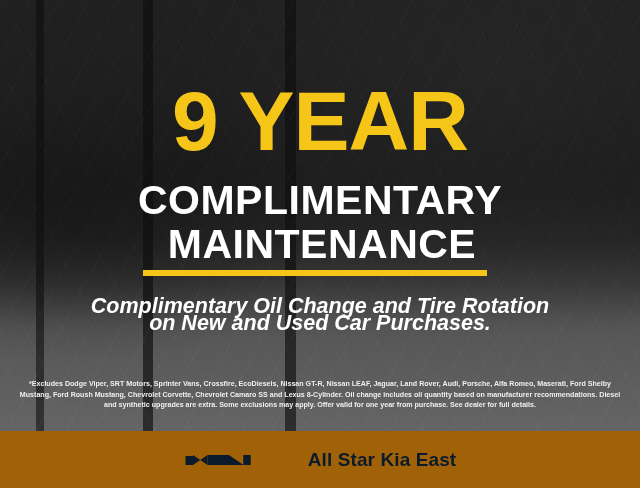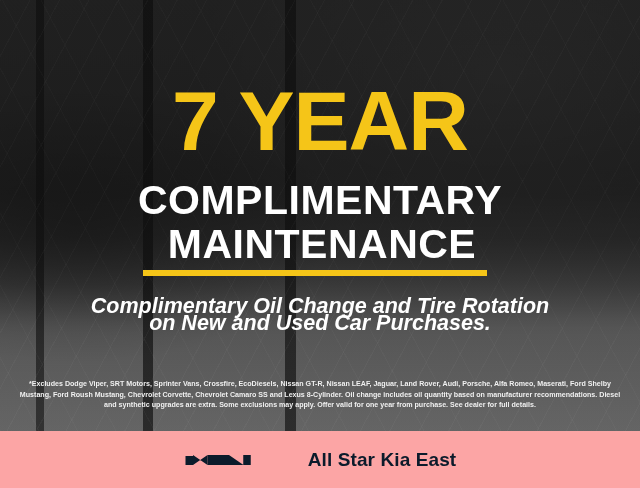--- a/index.html
+++ b/index.html
@@ -161,21 +161,21 @@
     font-weight: bold;
   }
 
   
   .footer {
     position: absolute;
     left: 0;
     top: 431px;
     width: 640px;
     height: 57px;
-    background: #fca5a5;
+    background: #a16207;
     display: flex;
     align-items: center;
     justify-content: center;
     gap: 38px;
   }
 
   .kia-logo {
     display: block;
     width: 86px;
     height: 24px;
@@ -193,21 +193,21 @@
 <body>
 
 <div class="ad-banner">
 
   <div class="hero">
     <div class="hero-photo"></div>
     <div class="hero-overlay"></div>
 
     <div class="hero-content">
 
-      <div class="headline-year">7 YEAR</div>
+      <div class="headline-year">9 YEAR</div>
 
       <div class="headline-sub1">COMPLIMENTARY</div>
 
       <div class="headline-sub2">MAINTENANCE</div>
 
       <div class="divider-bar"></div>
 
       <div class="offer-line offer-line-1">Complimentary Oil Change and Tire Rotation</div>
 
       <div class="offer-line offer-line-2">on New and Used Car Purchases.</div>

